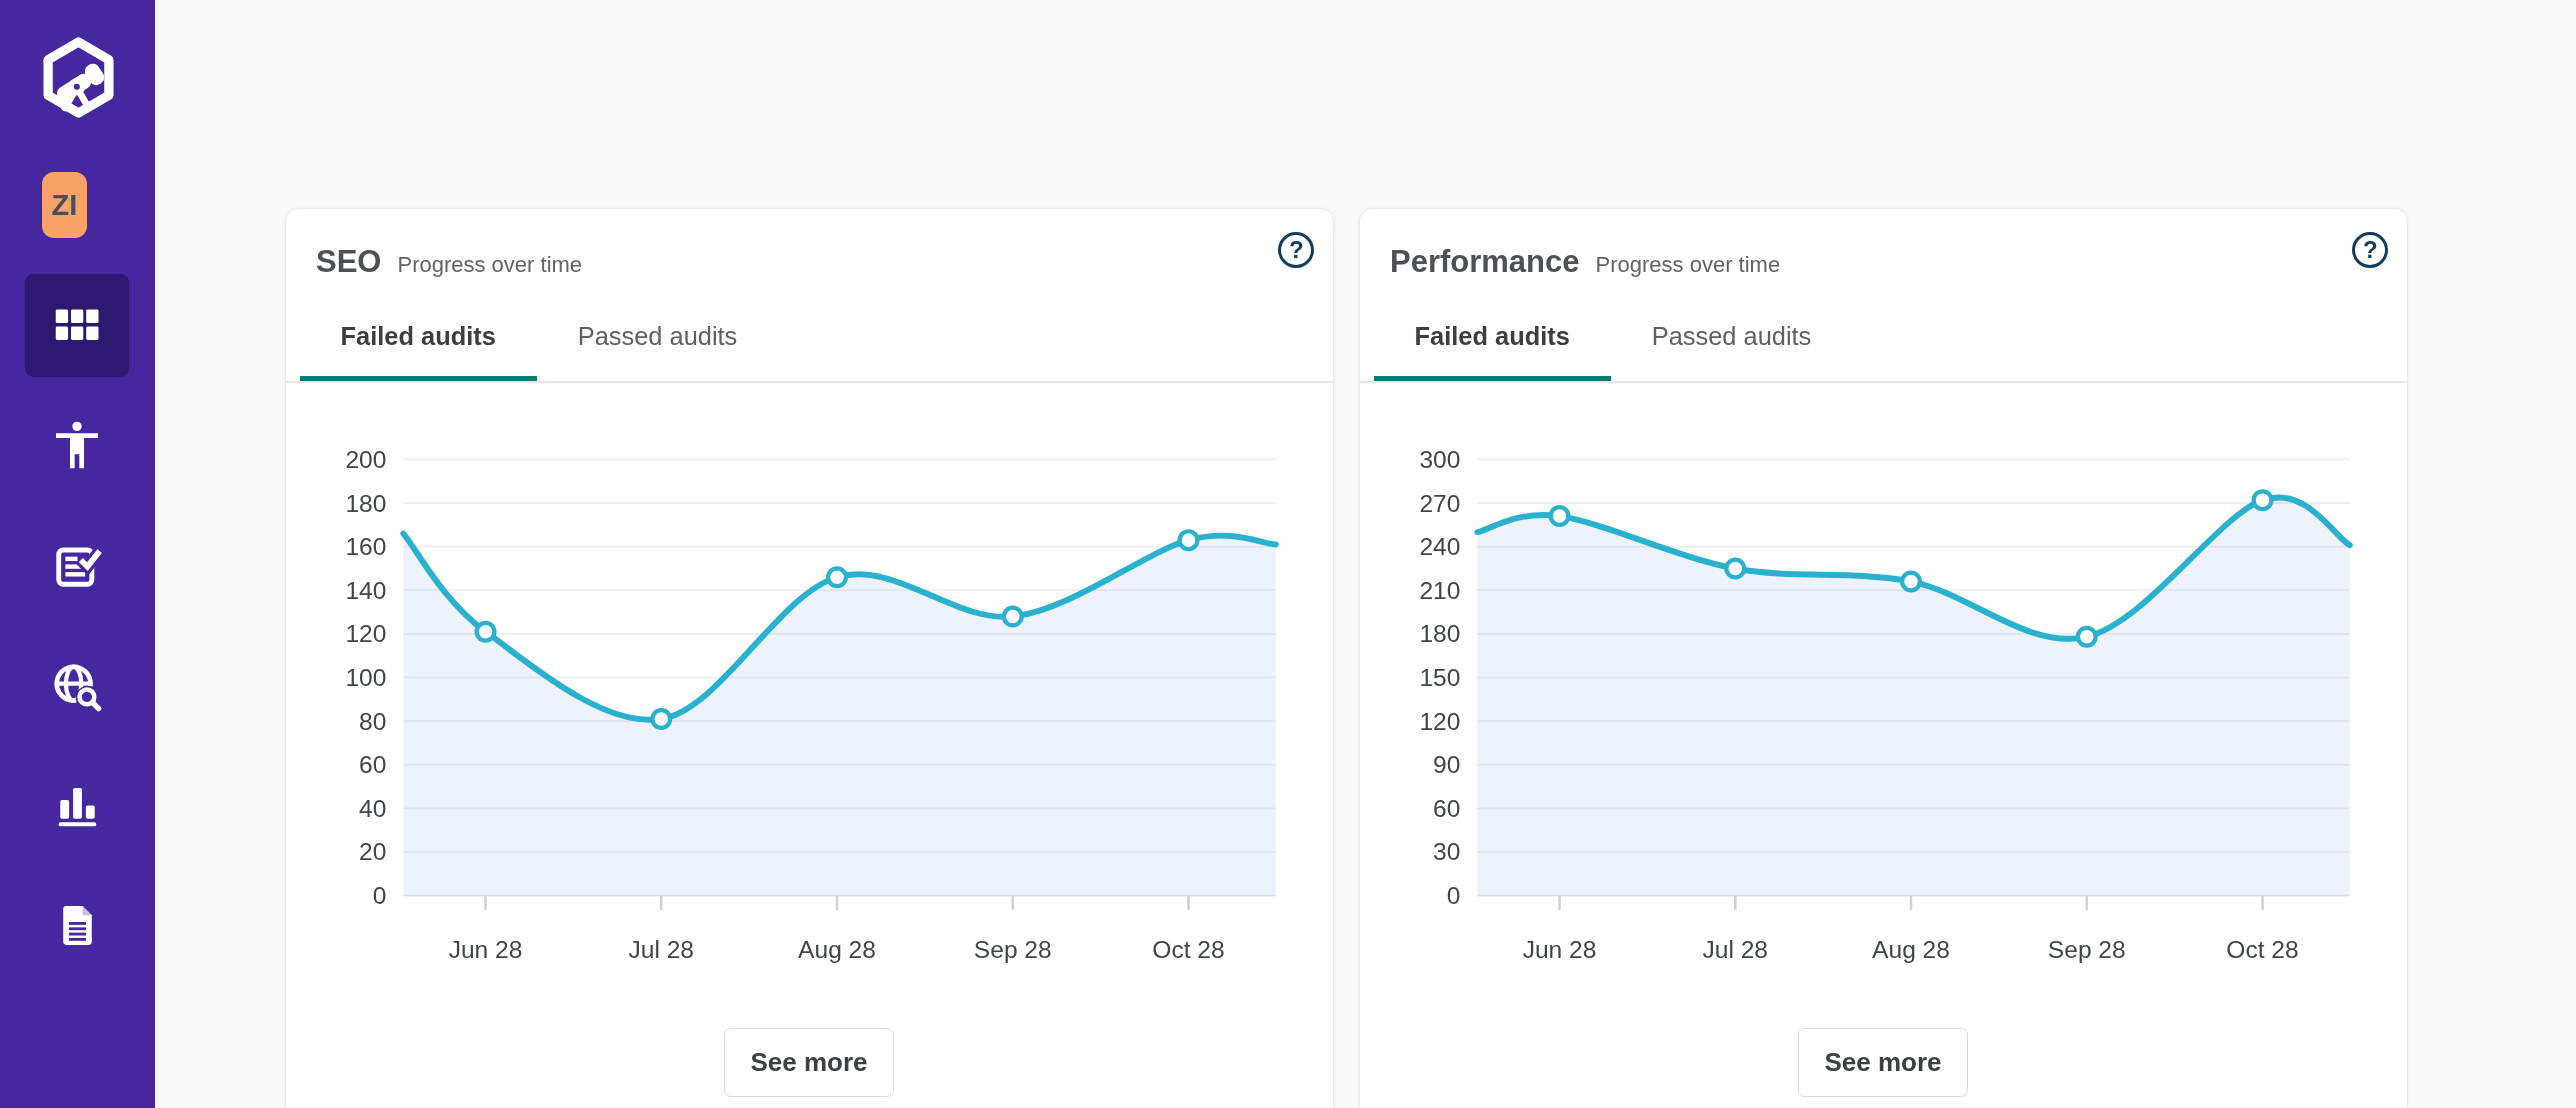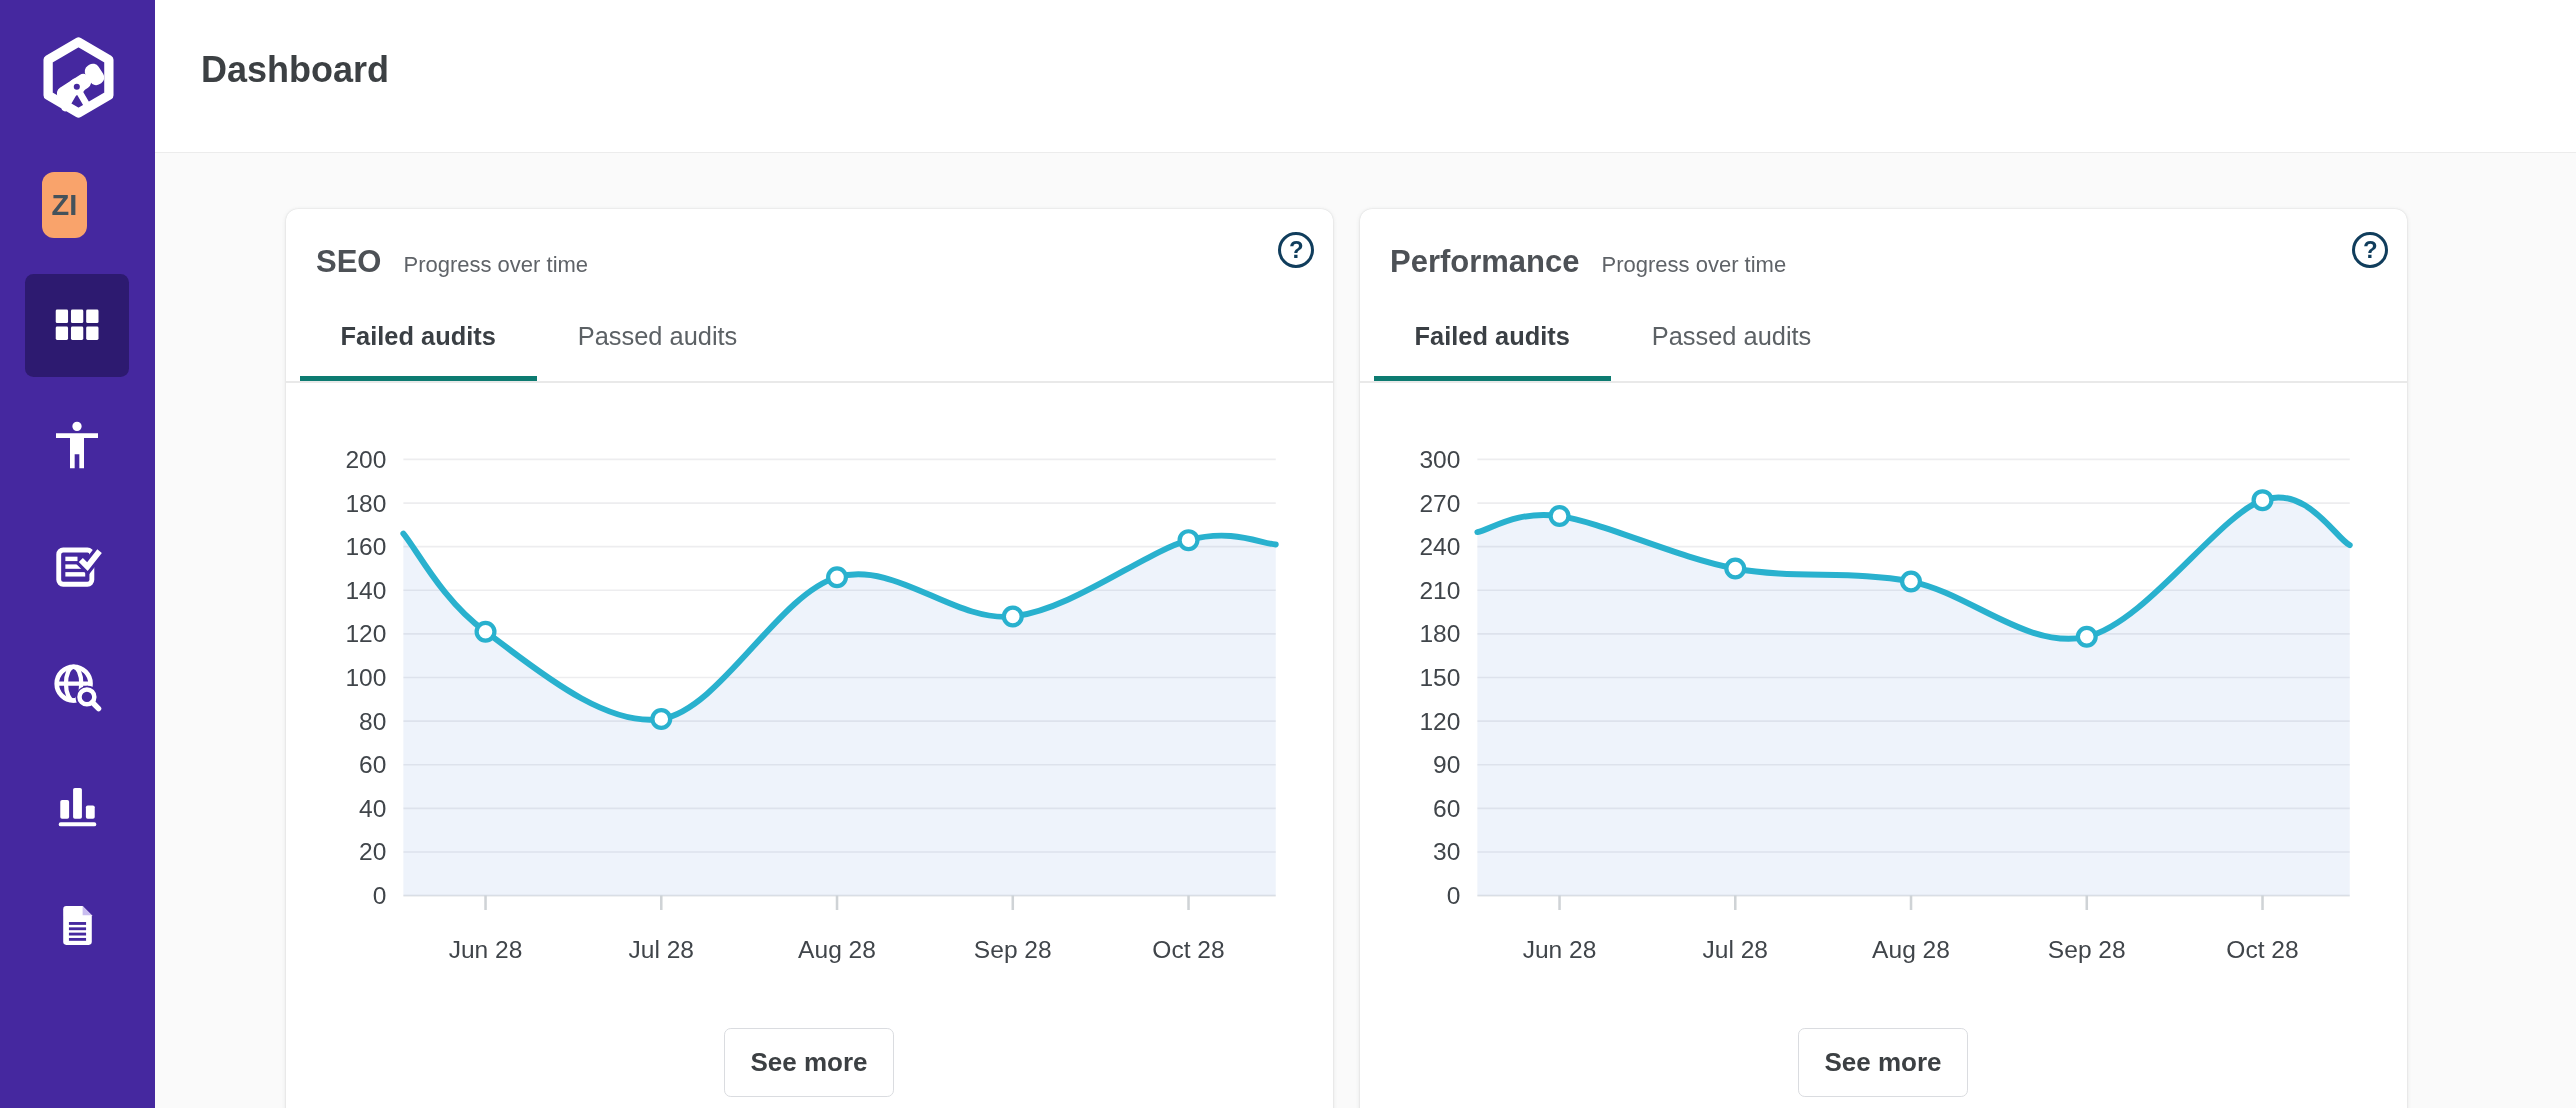--- a/index.html
+++ b/index.html
@@ -24,21 +24,21 @@
 
   
   .topbar{position:absolute;left:155px;top:0;width:2421px;height:153px;background:#ffffff;
     border-bottom:1.7px solid #ececec;}
   .page-title{position:absolute;left:46px;top:49px;font-size:36px;font-weight:bold;color:var(--dark);}
 
   
   .card{position:absolute;top:209px;width:1047px;height:958px;background:#ffffff;border-radius:12px;
     box-shadow:0 0.8px 1.7px rgba(60,64,67,.18), 0 1.7px 5.1px rgba(60,64,67,.10);}
   .card.c0{left:286px;} .card.c1{left:1360px;}
-  .title-row{position:absolute;left:30px;top:30.5px;display:flex;align-items:baseline;gap:22px;}
+  .title-row{position:absolute;left:30px;top:30.5px;display:flex;align-items:baseline;gap:16px;}
   .card-title{font-size:31px;font-weight:bold;color:var(--title);}
   .card-subtitle{font-size:22px;font-weight:400;color:var(--subtitle);margin-top:12px;}
   .help{position:absolute;right:18.6px;top:23px;width:36px;height:36px;border-radius:50%;
     border:3.4px solid var(--navy);color:var(--navy);font-size:24px;font-weight:bold;
     display:flex;align-items:center;justify-content:center;cursor:pointer;background:#fff;}
   .tabs{position:absolute;left:13.6px;top:81px;height:92px;display:flex;}
   .tab{position:relative;height:92px;display:flex;align-items:center;justify-content:flex-start;
     padding:0 41px;font-size:25.4px;color:#5c6165;cursor:pointer;min-width:236px;}
   .tab.active{color:#3a3f44;font-weight:bold;}
   .tab.active::after{content:"";position:absolute;left:0;right:0;bottom:0;height:6px;background:var(--teal);}
@@ -133,23 +133,20 @@
         <g stroke="#45289f" stroke-width="1.4">
           <line x1="7.8" y1="11" x2="16.2" y2="11"></line>
             <line x1="7.8" y1="13.6" x2="16.2" y2="13.6"></line>
           <line x1="7.8" y1="16.2" x2="16.2" y2="16.2"></line>
             <line x1="7.8" y1="18.8" x2="16.2" y2="18.8"></line>
         </g>
       </svg>
     </div>
   </aside>
 
-  <header class="topbar">
-    <h1 class="page-title">Dashboard</h1>
-  </header>
 
   <section class="card c0">
     <div class="title-row">
       <span class="card-title">SEO</span>
       <span class="card-subtitle">Progress over time</span>
     </div>
     <div class="help">
       <span>?</span>
     </div>
     <div class="tabs">

